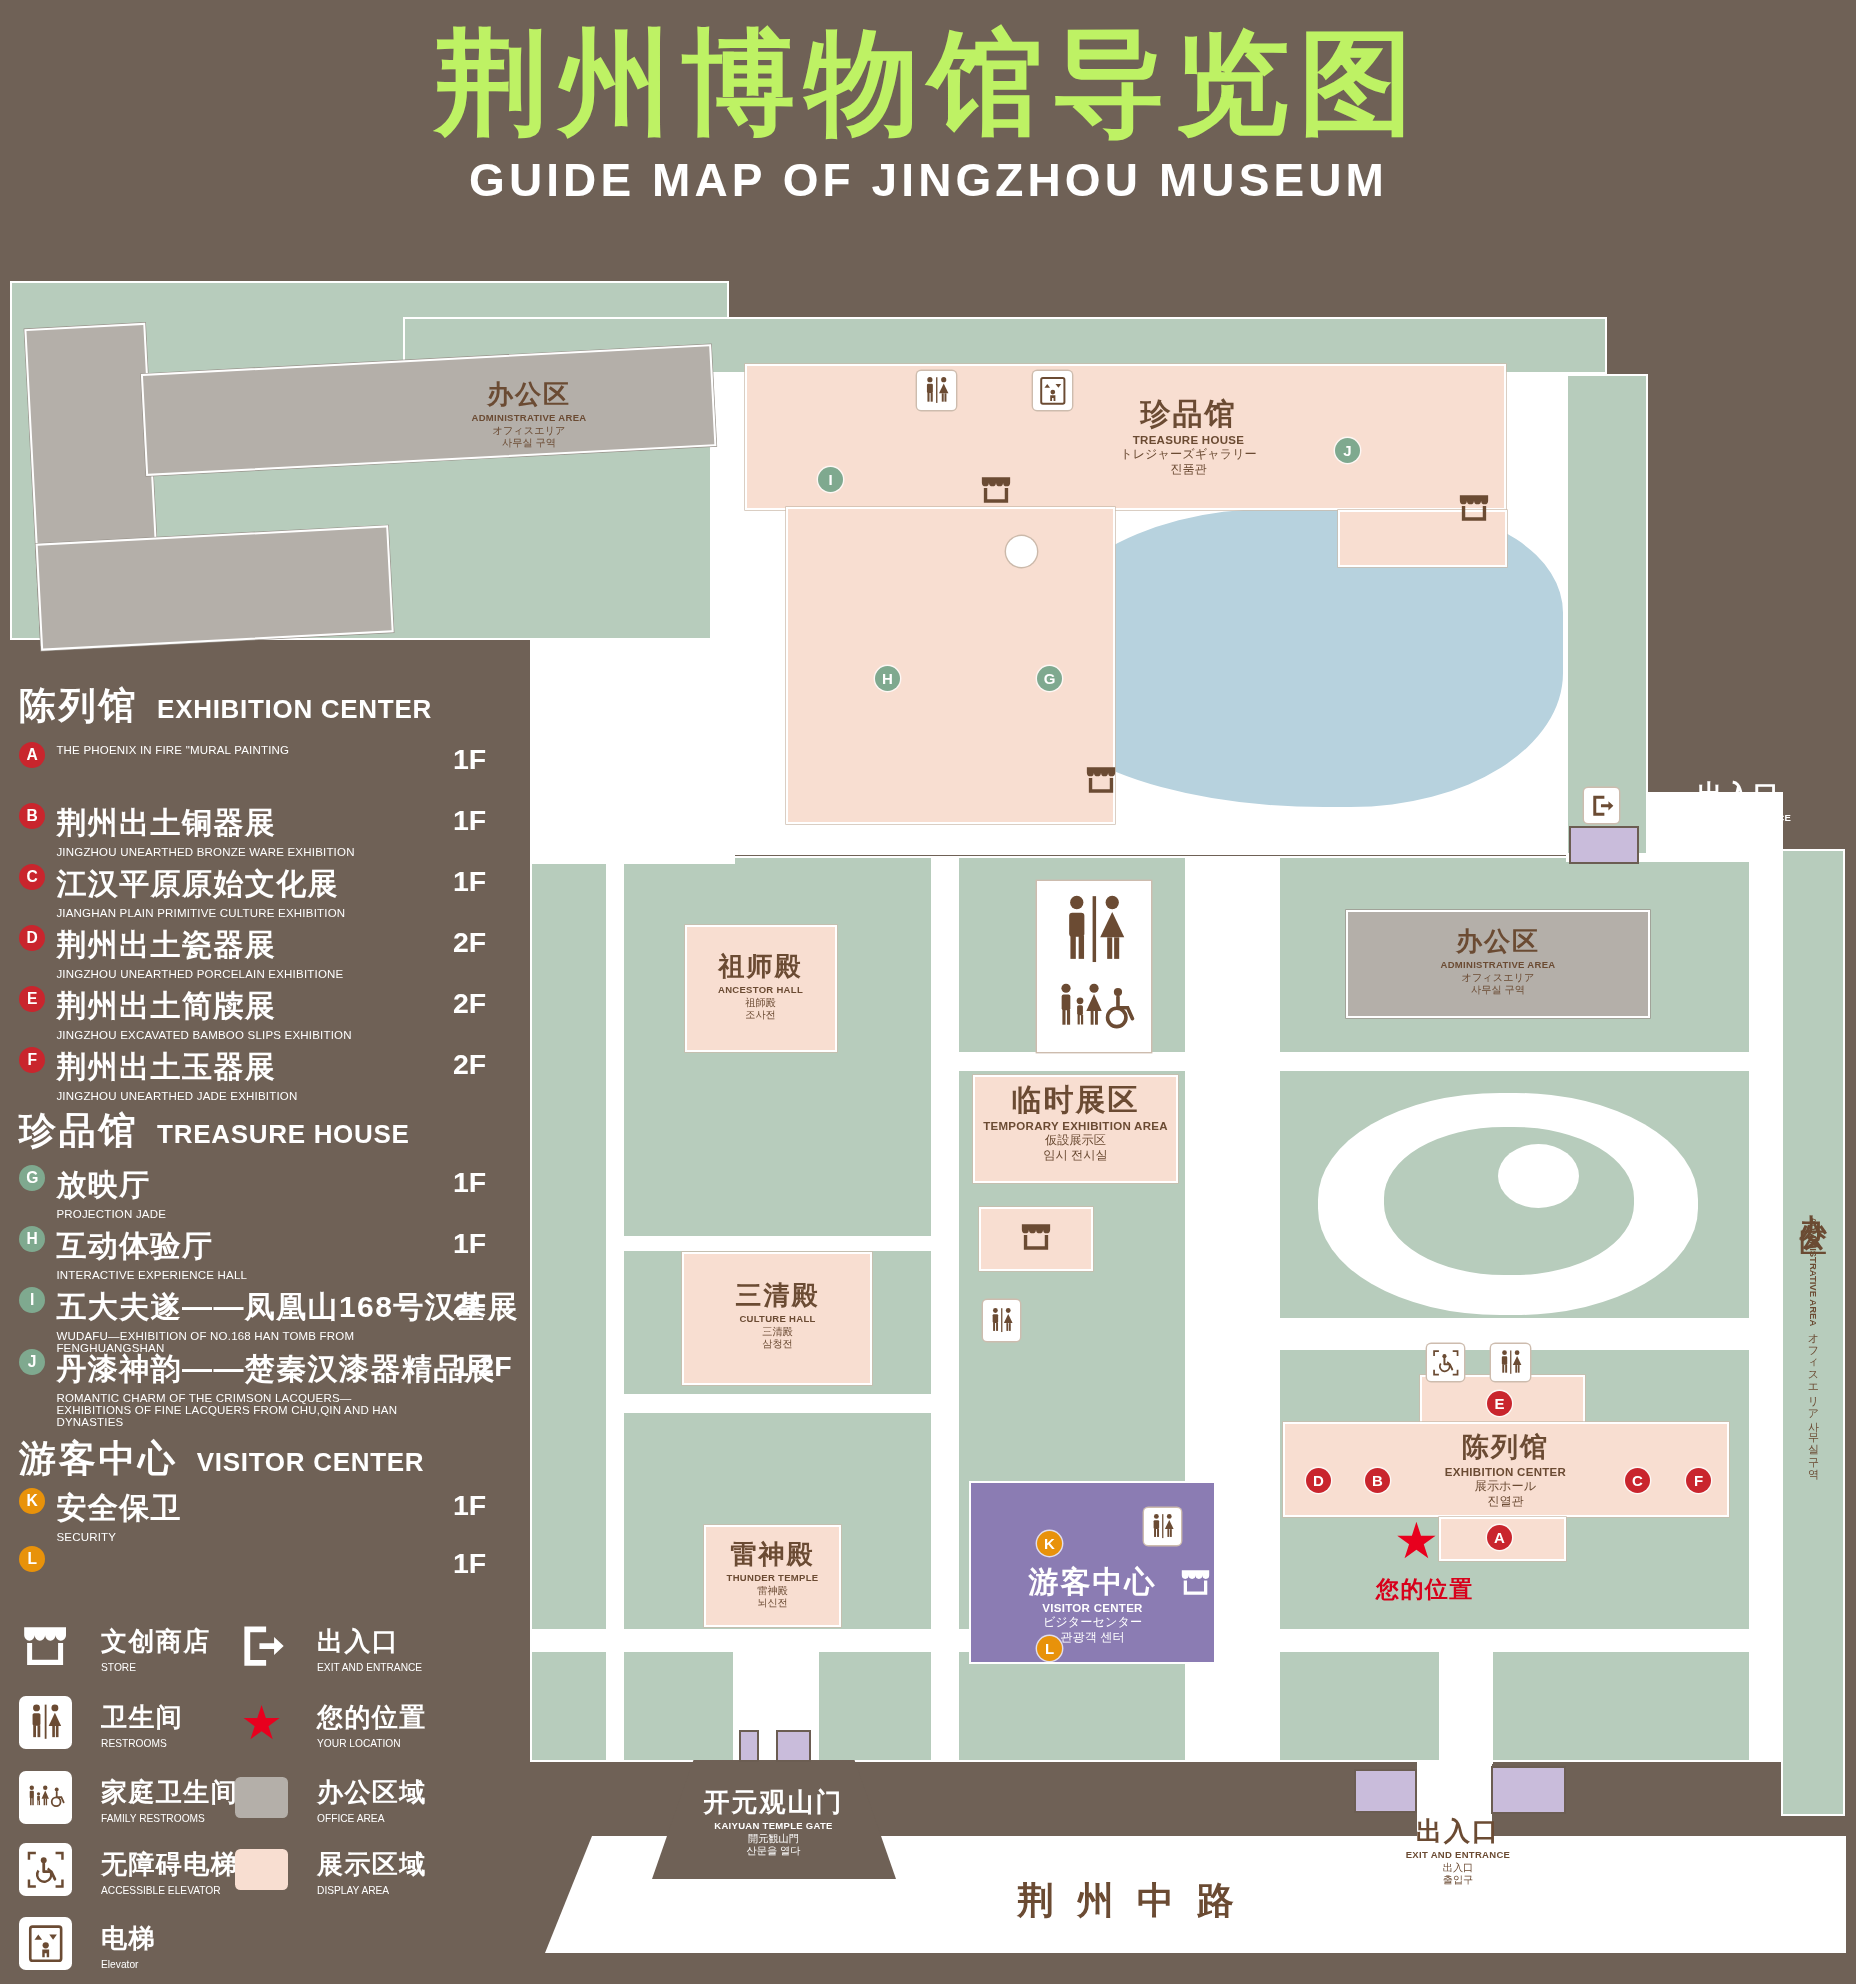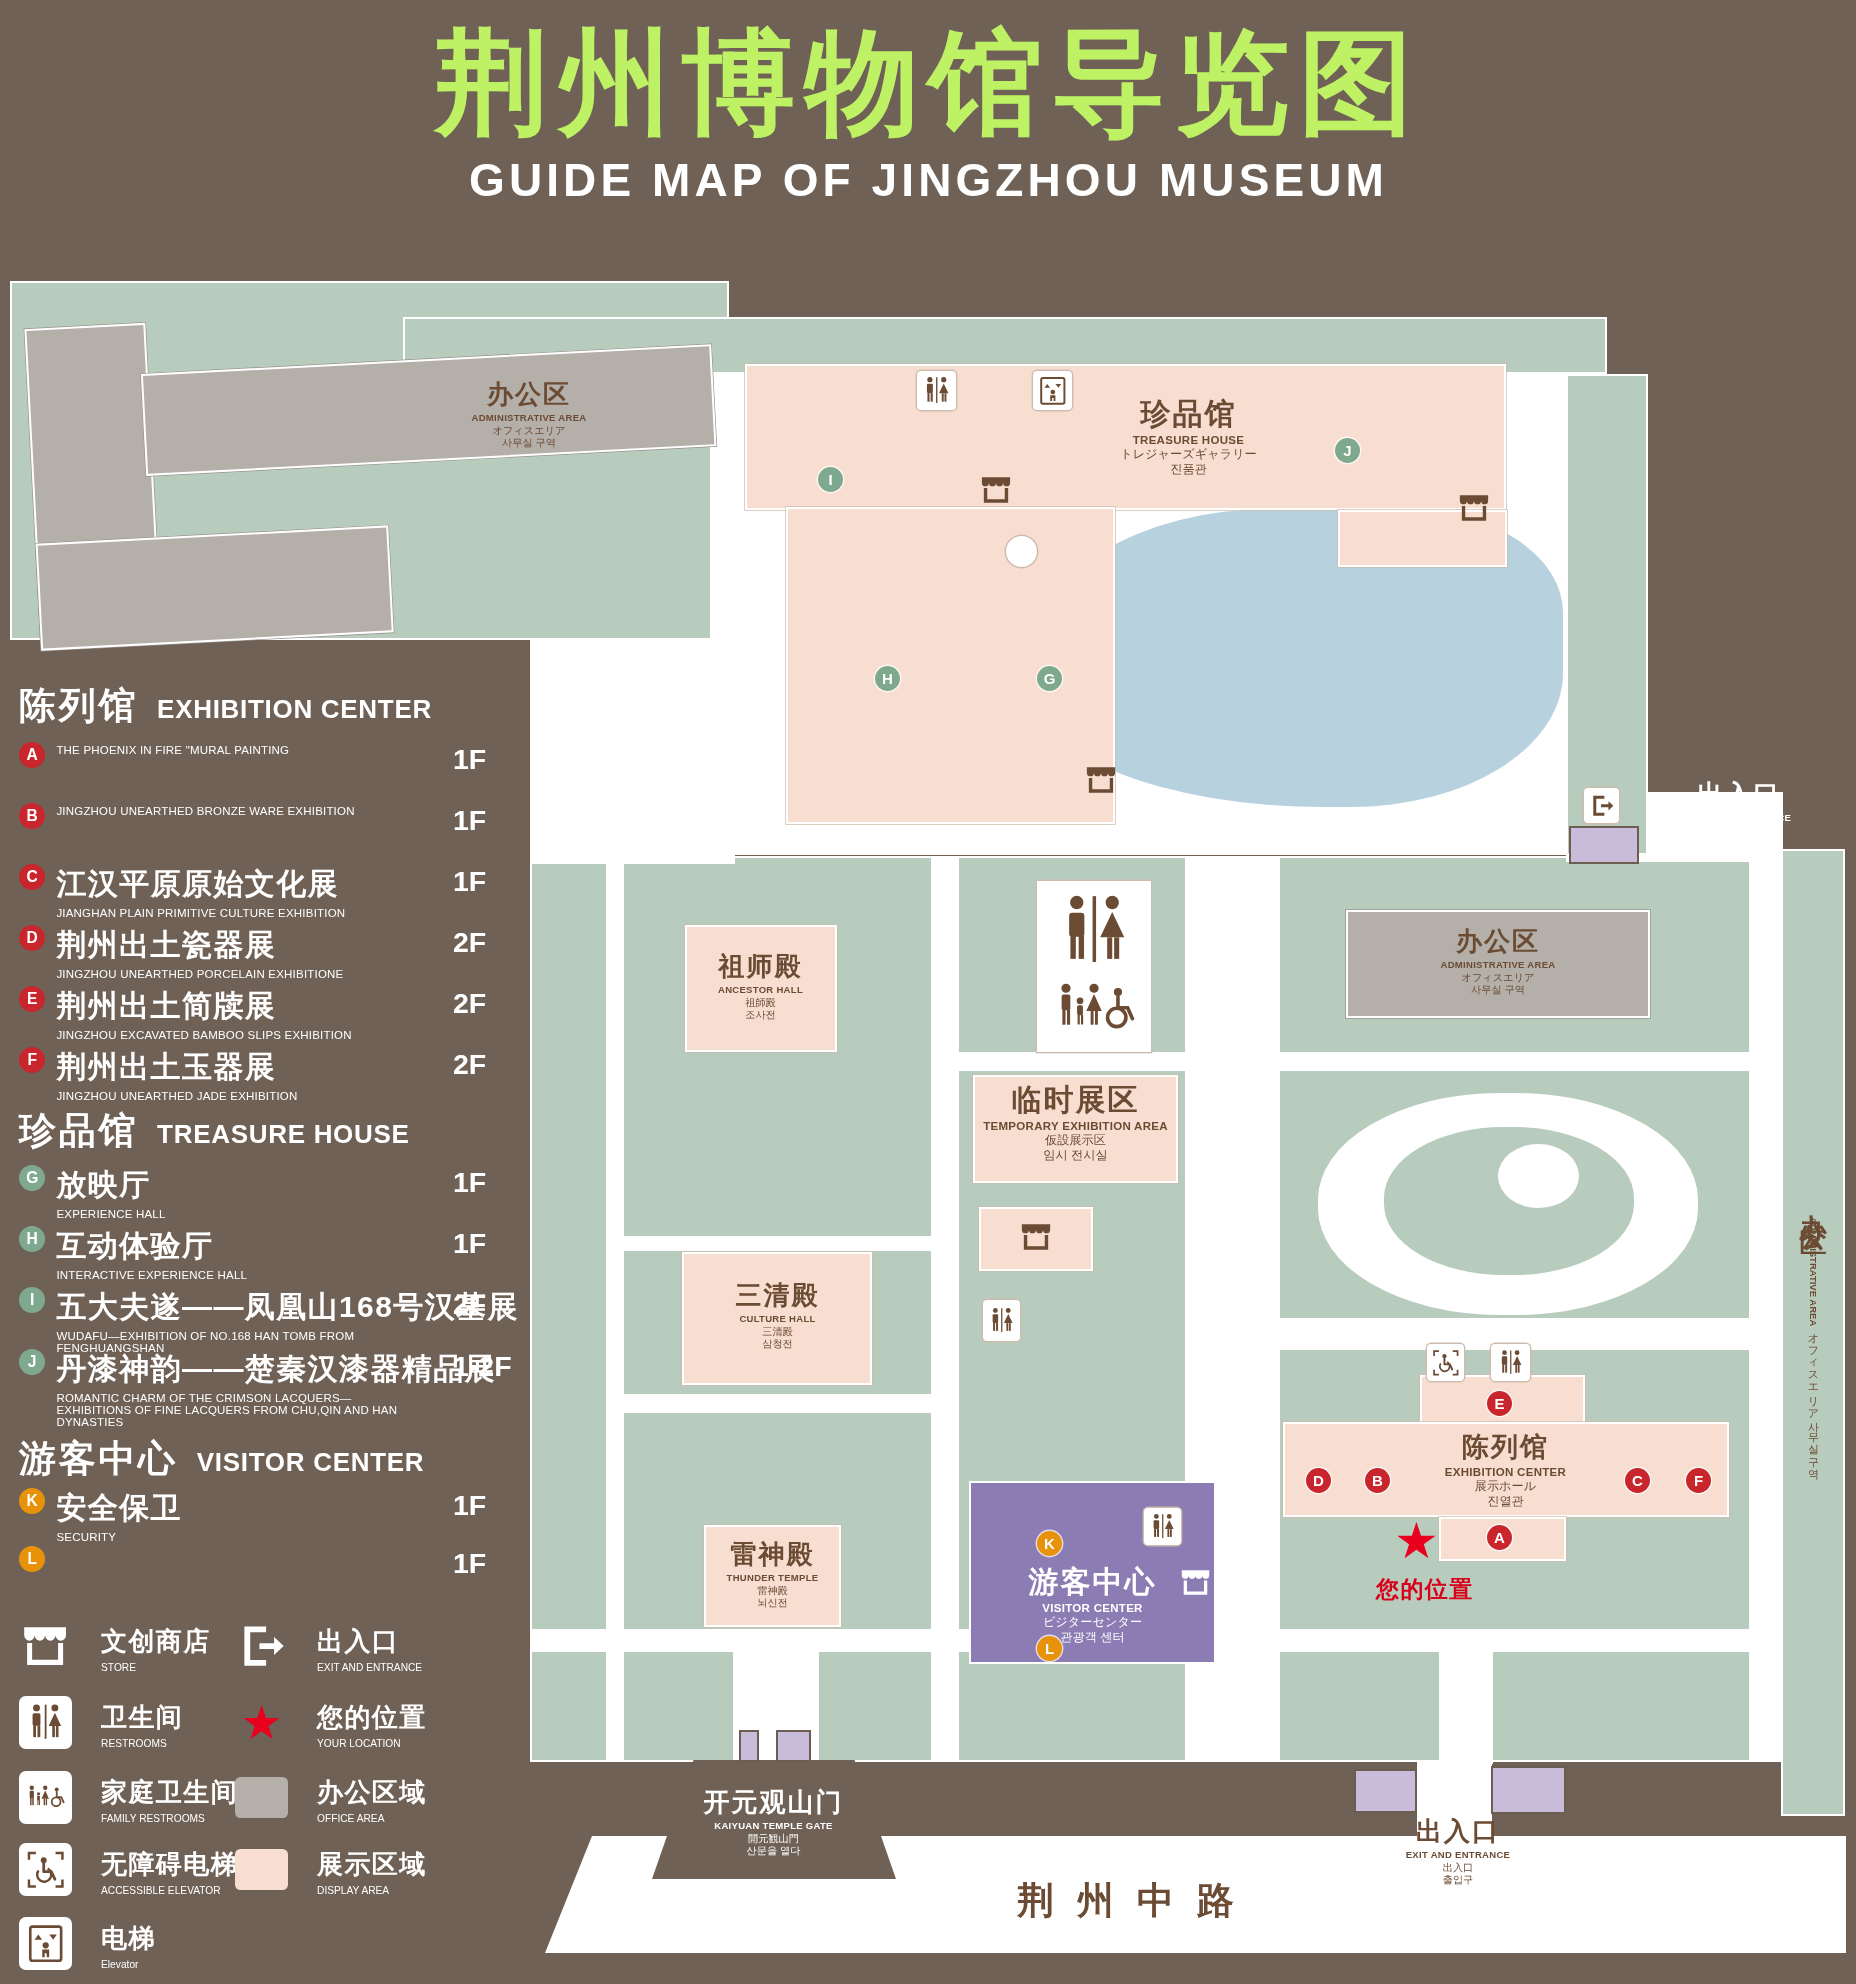--- a/index.html
+++ b/index.html
@@ -382,21 +382,21 @@
 
   <div class="lh" style="left:19px;top:681px">
     <span class="lh-zh">陈列馆</span><span class="lh-en">EXHIBITION CENTER</span>
   </div>
 
   <div class="leg-item" style="left:19px;top:742px">
     <span class="leg-mk red">A</span><span class="leg-texts"><span class="leg-en">THE PHOENIX IN FIRE "MURAL PAINTING</span></span>
     <span class="leg-floor">1F</span>
   </div>
   <div class="leg-item" style="left:19px;top:803px">
-    <span class="leg-mk red">B</span><span class="leg-texts"><span class="leg-en">JINGZHOU UNEARTHED BRONZE WARE EXHIBITION</span></span>
+    <span class="leg-mk red">B</span><span class="leg-texts"><span class="leg-zh">荆州出土铜器展</span><span class="leg-en">JINGZHOU UNEARTHED BRONZE WARE EXHIBITION</span></span>
     <span class="leg-floor">1F</span>
   </div>
   <div class="leg-item" style="left:19px;top:864px">
     <span class="leg-mk red">C</span><span class="leg-texts"><span class="leg-zh">江汉平原原始文化展</span><span class="leg-en">JIANGHAN PLAIN PRIMITIVE CULTURE EXHIBITION</span></span>
     <span class="leg-floor">1F</span>
   </div>
   <div class="leg-item" style="left:19px;top:925px">
     <span class="leg-mk red">D</span><span class="leg-texts"><span class="leg-zh">荆州出土瓷器展</span><span class="leg-en">JINGZHOU UNEARTHED PORCELAIN EXHIBITIONE</span></span>
     <span class="leg-floor">2F</span>
   </div>
@@ -407,21 +407,21 @@
   <div class="leg-item" style="left:19px;top:1047px">
     <span class="leg-mk red">F</span><span class="leg-texts"><span class="leg-zh">荆州出土玉器展</span><span class="leg-en">JINGZHOU UNEARTHED JADE EXHIBITION</span></span>
     <span class="leg-floor">2F</span>
   </div>
 
   <div class="lh" style="left:19px;top:1106px">
     <span class="lh-zh">珍品馆</span><span class="lh-en">TREASURE HOUSE</span>
   </div>
 
   <div class="leg-item" style="left:19px;top:1165px">
-    <span class="leg-mk grn">G</span><span class="leg-texts"><span class="leg-zh">放映厅</span><span class="leg-en">EXPERIENCE HALL</span></span>
+    <span class="leg-mk grn">G</span><span class="leg-texts"><span class="leg-zh">放映厅</span><span class="leg-en">PROJECTION JADE</span></span>
     <span class="leg-floor">1F</span>
   </div>
   <div class="leg-item" style="left:19px;top:1226px">
     <span class="leg-mk grn">H</span><span class="leg-texts"><span class="leg-zh">互动体验厅</span><span class="leg-en">INTERACTIVE EXPERIENCE HALL</span></span>
     <span class="leg-floor">1F</span>
   </div>
   <div class="leg-item" style="left:19px;top:1287px">
     <span class="leg-mk grn">I</span><span class="leg-texts"><span class="leg-zh">五大夫遂——凤凰山168号汉墓展</span><span class="leg-en">WUDAFU—EXHIBITION OF NO.168 HAN TOMB FROM FENGHUANGSHAN</span></span>
     <span class="leg-floor">2F</span>
   </div>

